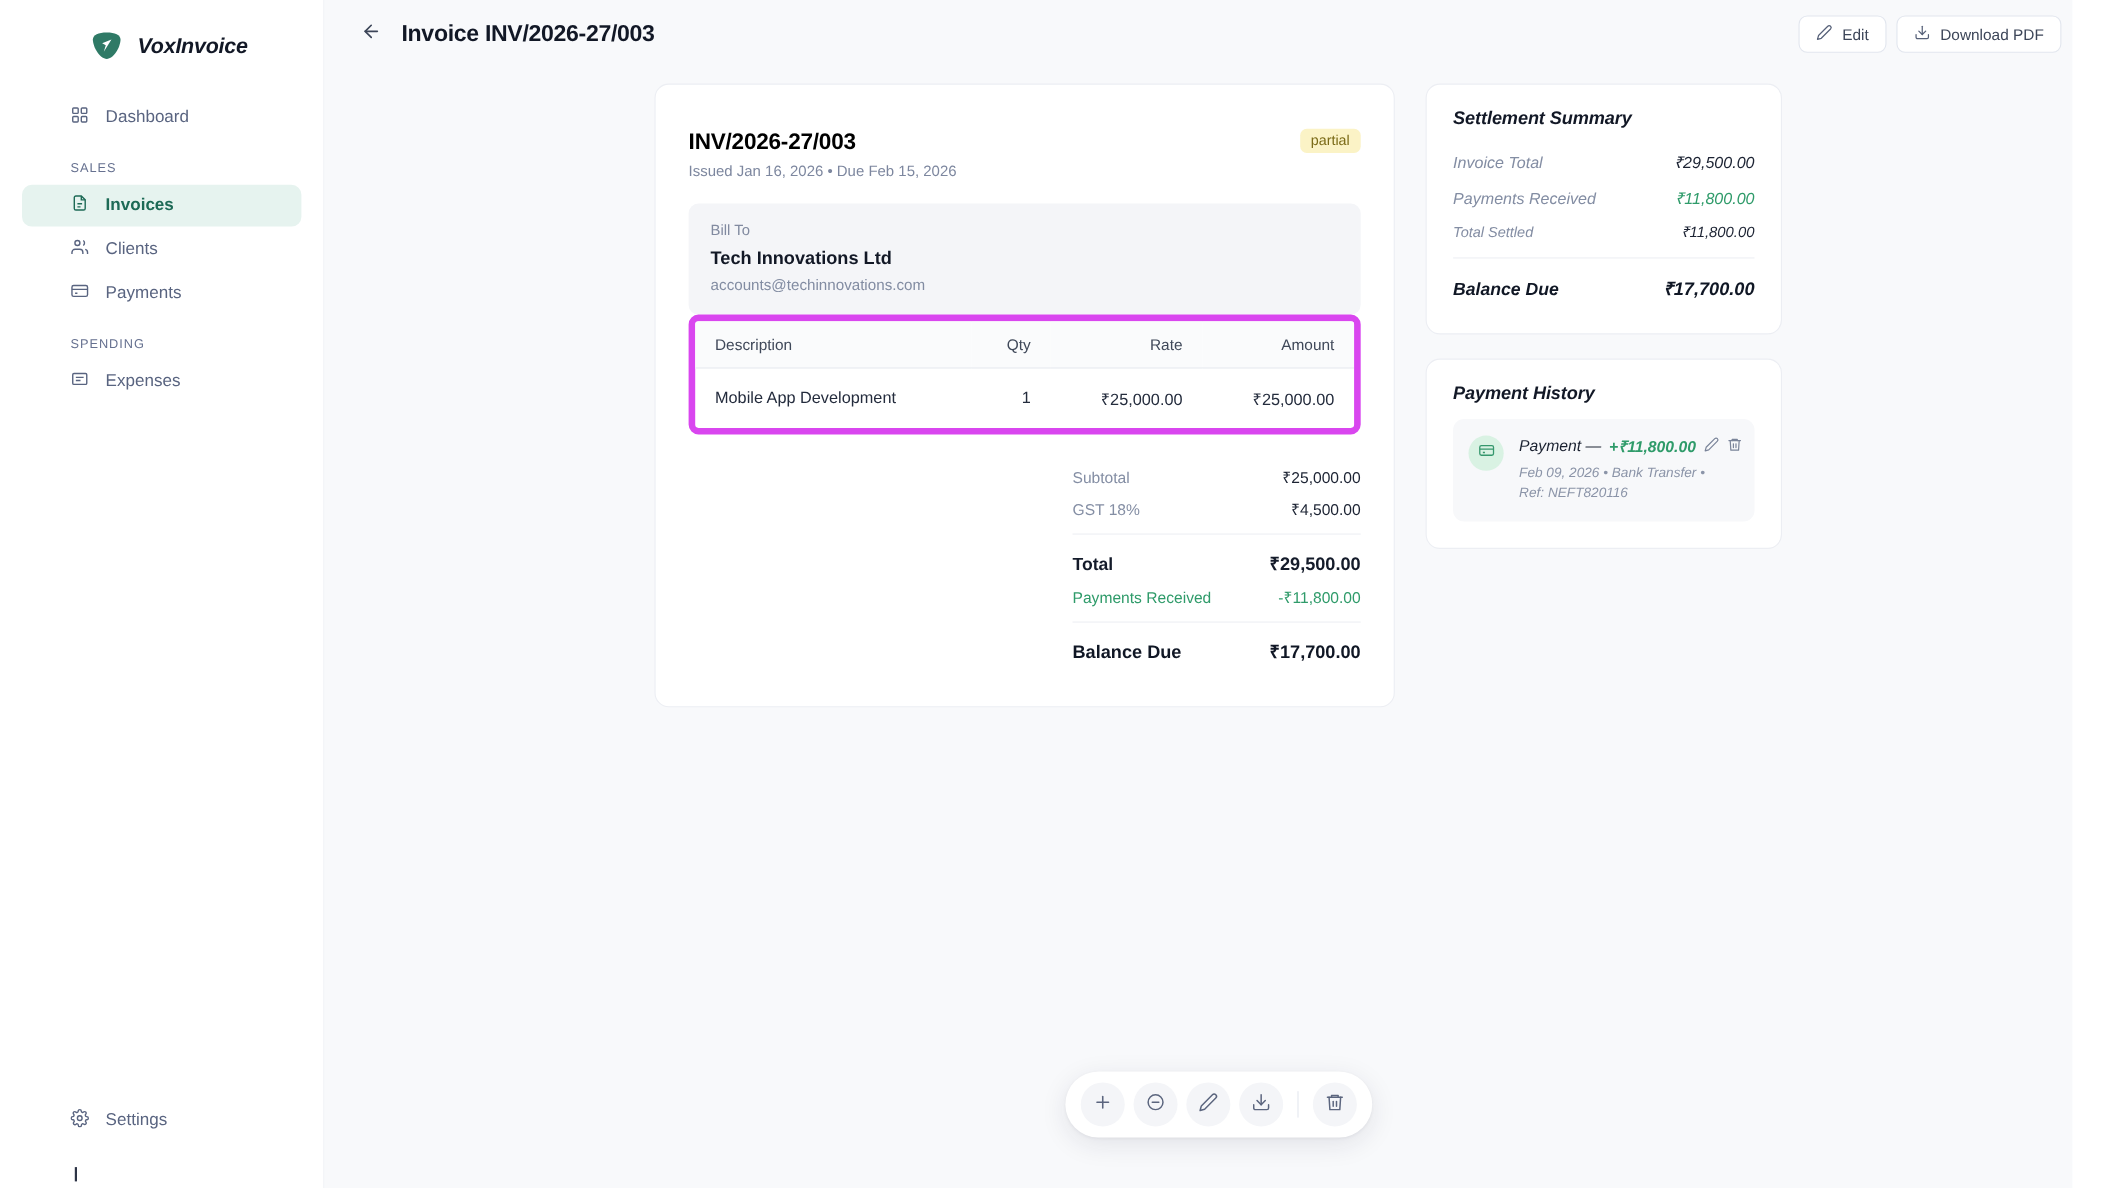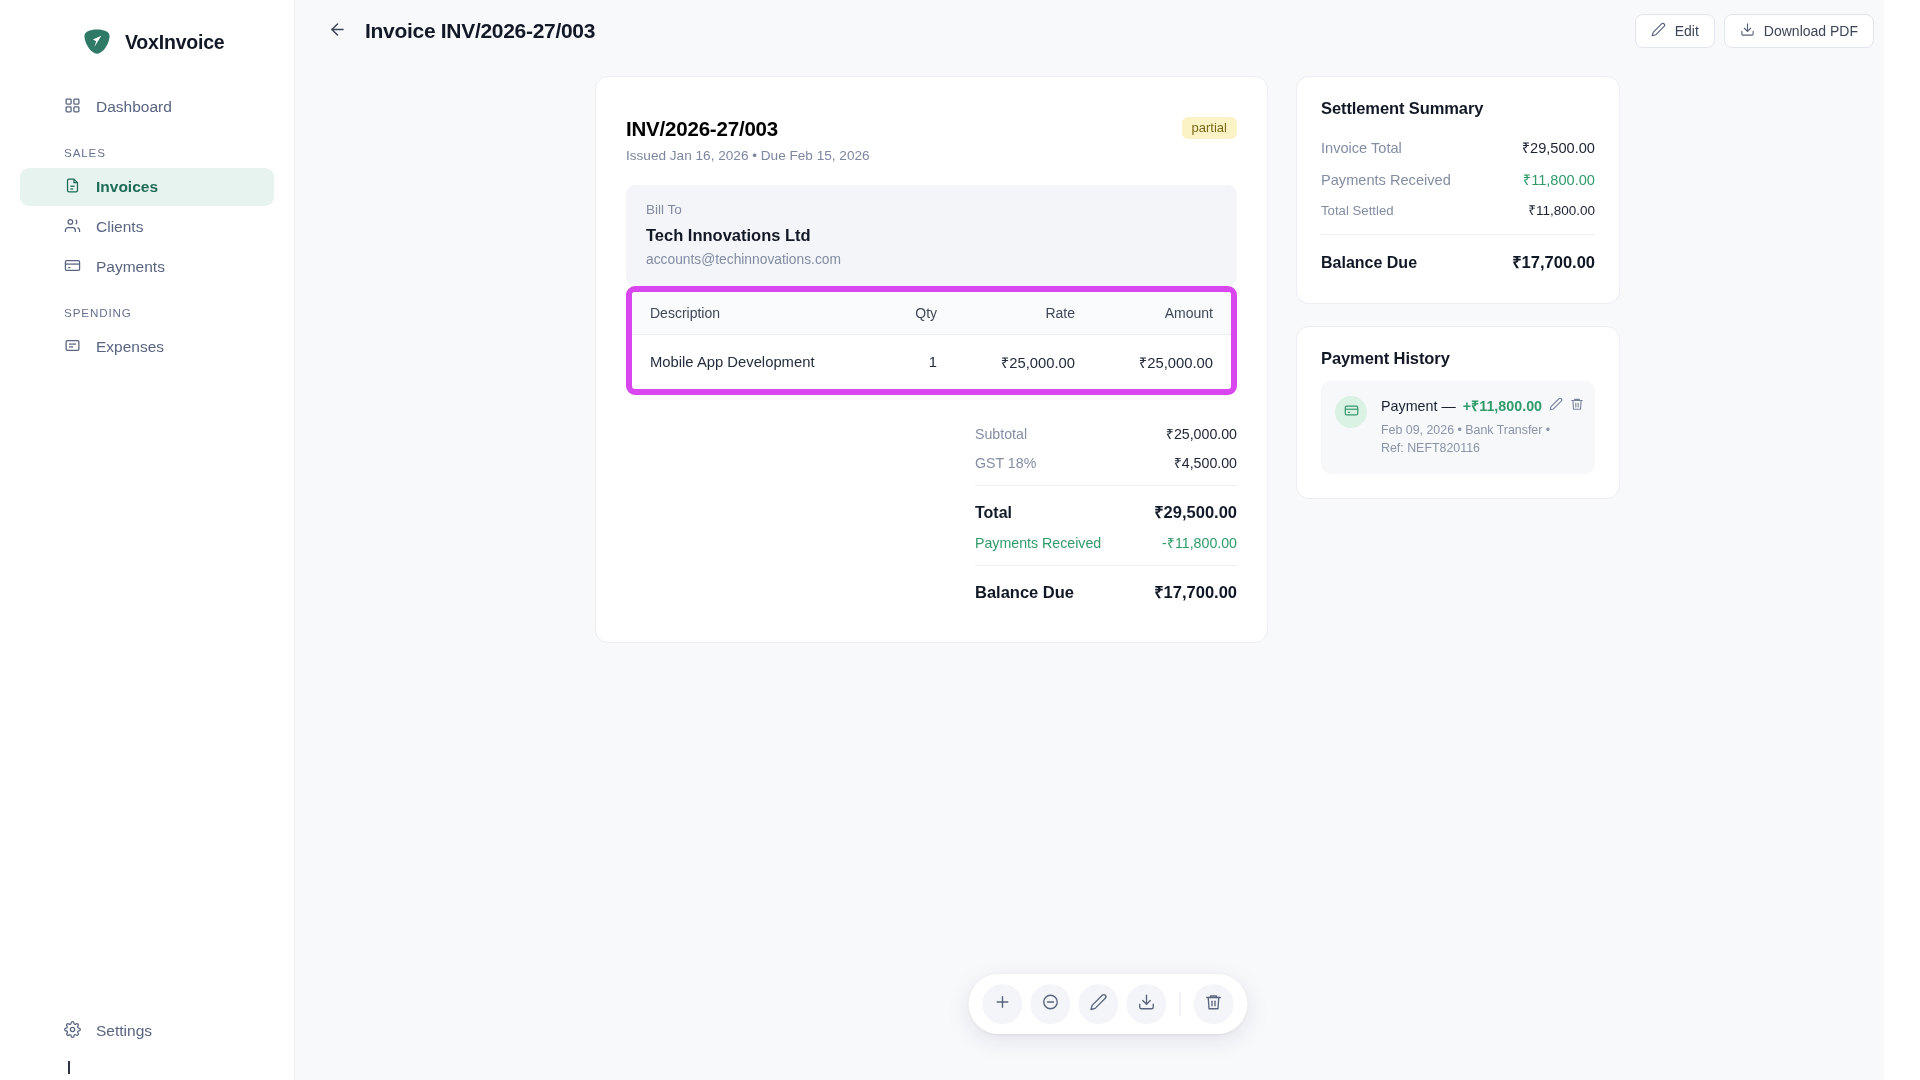--- a/index.html
+++ b/index.html
@@ -35,20 +35,21 @@
     padding: 10px 0 10px 82px;
     height: 56px;
   }
   .brand-logo { width: 30px; height: 30px; display:block; }
   .brand-name {
     font-size: 19.5px;
     font-weight: 700;
     color: #121826;
     letter-spacing: -0.2px;
     white-space: nowrap;
+    font-style: italic;
   }
   .nav { padding: 18px 20px 0 20px; }
   .nav-item {
     display: flex;
     align-items: center;
     gap: 15px;
     height: 38px;
     padding-left: 44px;
     border-radius: 9px;
     color: #596480;
@@ -63,21 +64,21 @@
     font-weight: 600;
   }
   .nav-section {
     font-size: 11.6px;
     font-weight: 400;
     letter-spacing: 0.9px;
     color: #667190;
     padding: 18px 0 9px 44px;
   }
   .nav-spacer { flex: 1 1 auto; }
-  .nav-bottom { padding: 0 20px 28px 20px; }
+  .nav-bottom { padding: 0 20px 40px 20px; }
 
   
   .main {
     flex: 1 1 auto;
     height: 1080px;
     position: relative;
     background: #f8f9fb;
     overflow: hidden;
   }
   .rail-white {
@@ -231,21 +232,21 @@
   .trow .val { color: #1c2333; }
   .trow.sep { border-top: 1px solid #edeff4; margin-top: 8px; padding-top: 14px; }
   .trow.big .lbl { color: #141b2a; font-size: 16px; font-weight: 600; }
   .trow.big .val { color: #141b2a; font-size: 16.5px; font-weight: 700; }
   .trow.green .lbl, .trow.green .val { color: #2f9b6a; }
   .trow.bold .lbl { color: #101725; font-size: 16.5px; font-weight: 700; }
   .trow.bold .val { color: #101725; font-size: 16.5px; font-weight: 700; }
 
   
   .side-col { width: 324px; }
-  .side-card { padding: 22px 24px 24px; }
+  .side-card { padding: 22px 24px 24px; font-style: italic; }
   .side-title {
     font-size: 16.5px;
     font-weight: 700;
     color: #121826;
     margin-bottom: 13px;
     letter-spacing: -0.1px;
   }
   .srow {
     display: flex;
     justify-content: space-between;

